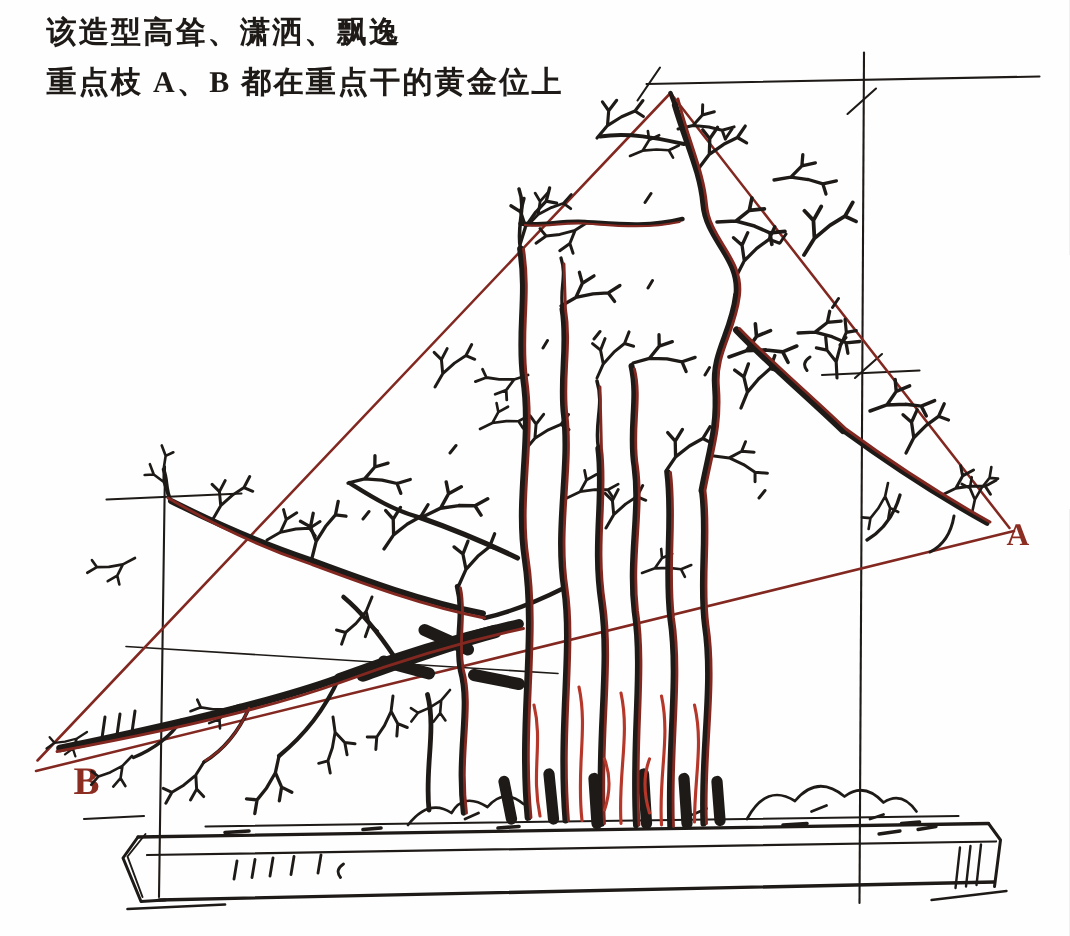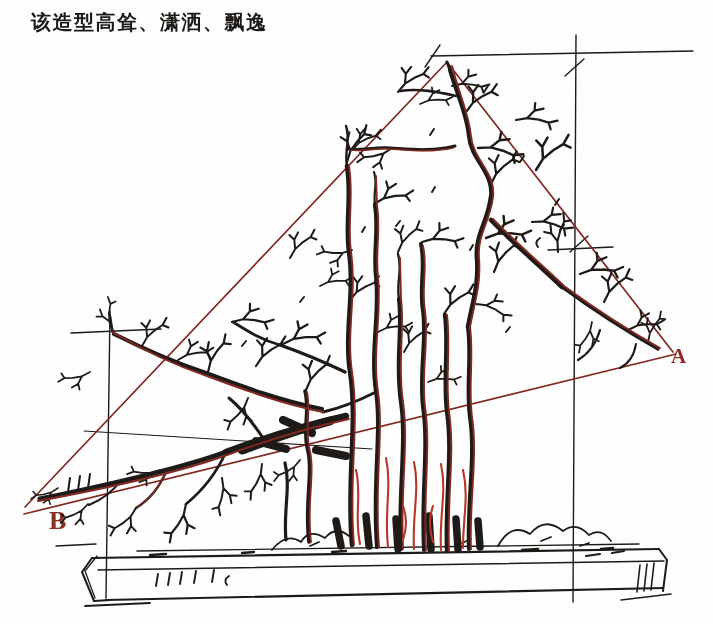--- a/index.html
+++ b/index.html
@@ -32,20 +32,21 @@
   .r{stroke:var(--red,#822820);}
   .r2{stroke:var(--red_bright,#b5372a);}
 </style>
 </head>
 <body>
 
 <div class="stage">
 
   <div class="caption">
     <div>该造型高耸、潇洒、飘逸</div>
+    <div>重点枝 A、B 都在重点干的黄金位上</div>
   </div>
 
   <div class="pt-label label-a">A</div>
   <div class="pt-label label-b">B</div>
 
   <svg class="sketch" width="713" height="624" viewBox="0 0 713 624">
 
     <defs>
       <path id="twigP" d="M0,0 L9,-7 L20,-11 M9,-7 L12,-17 L9,-24 M12,-17 L19,-23 M20,-11 L30,-13 L37,-19 M30,-13 L35,-8"></path>
     </defs>

